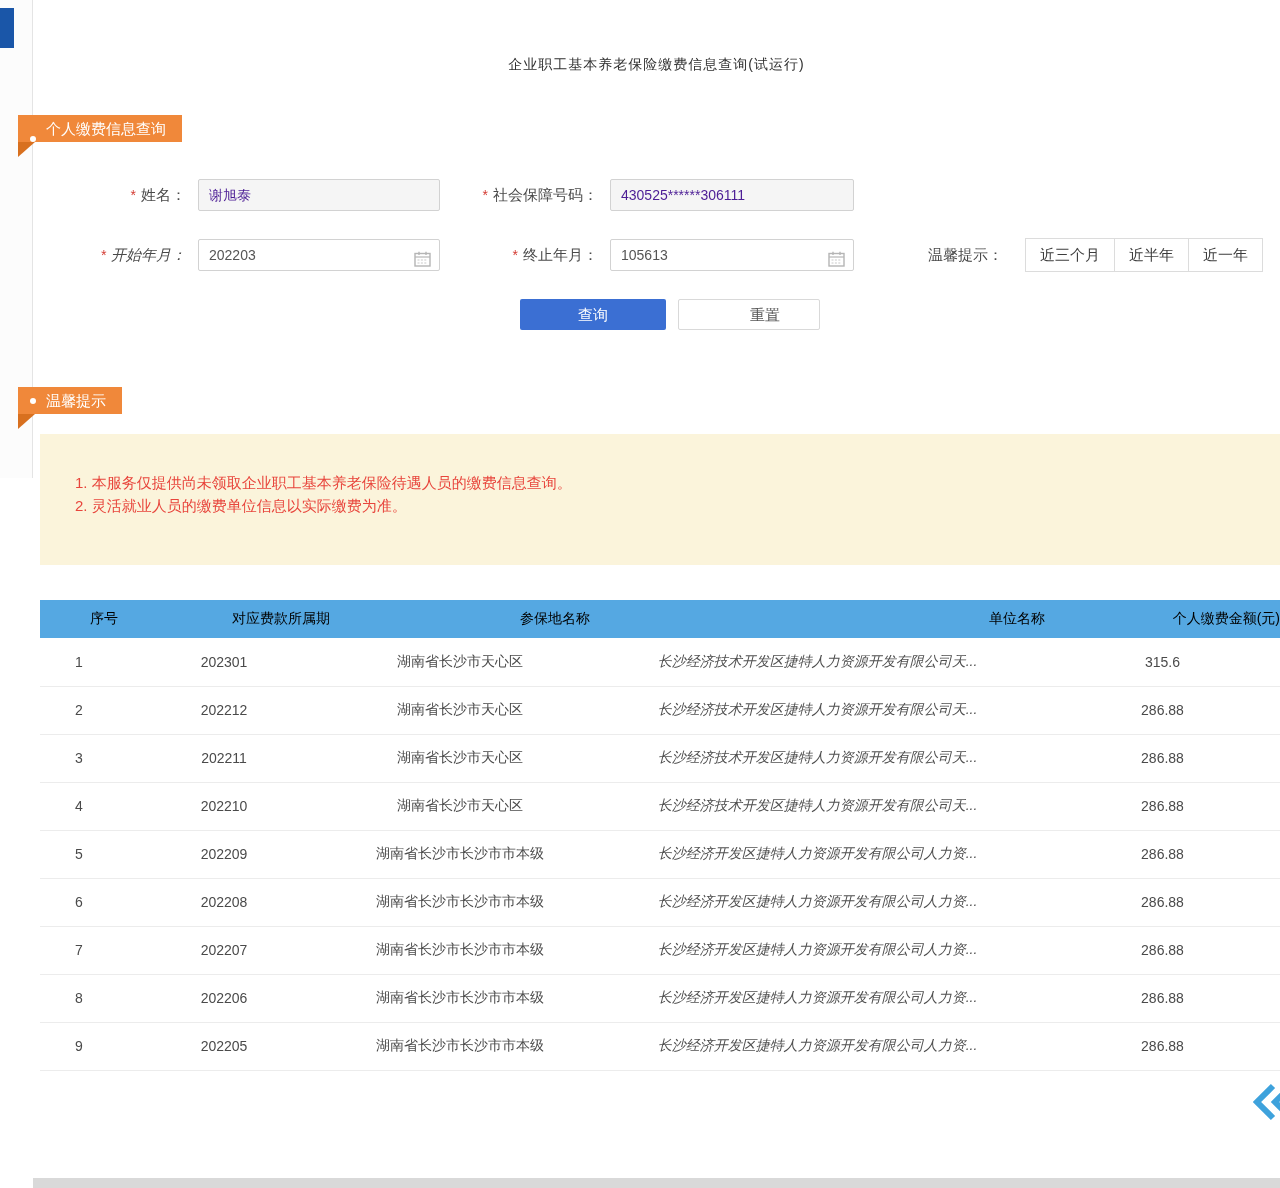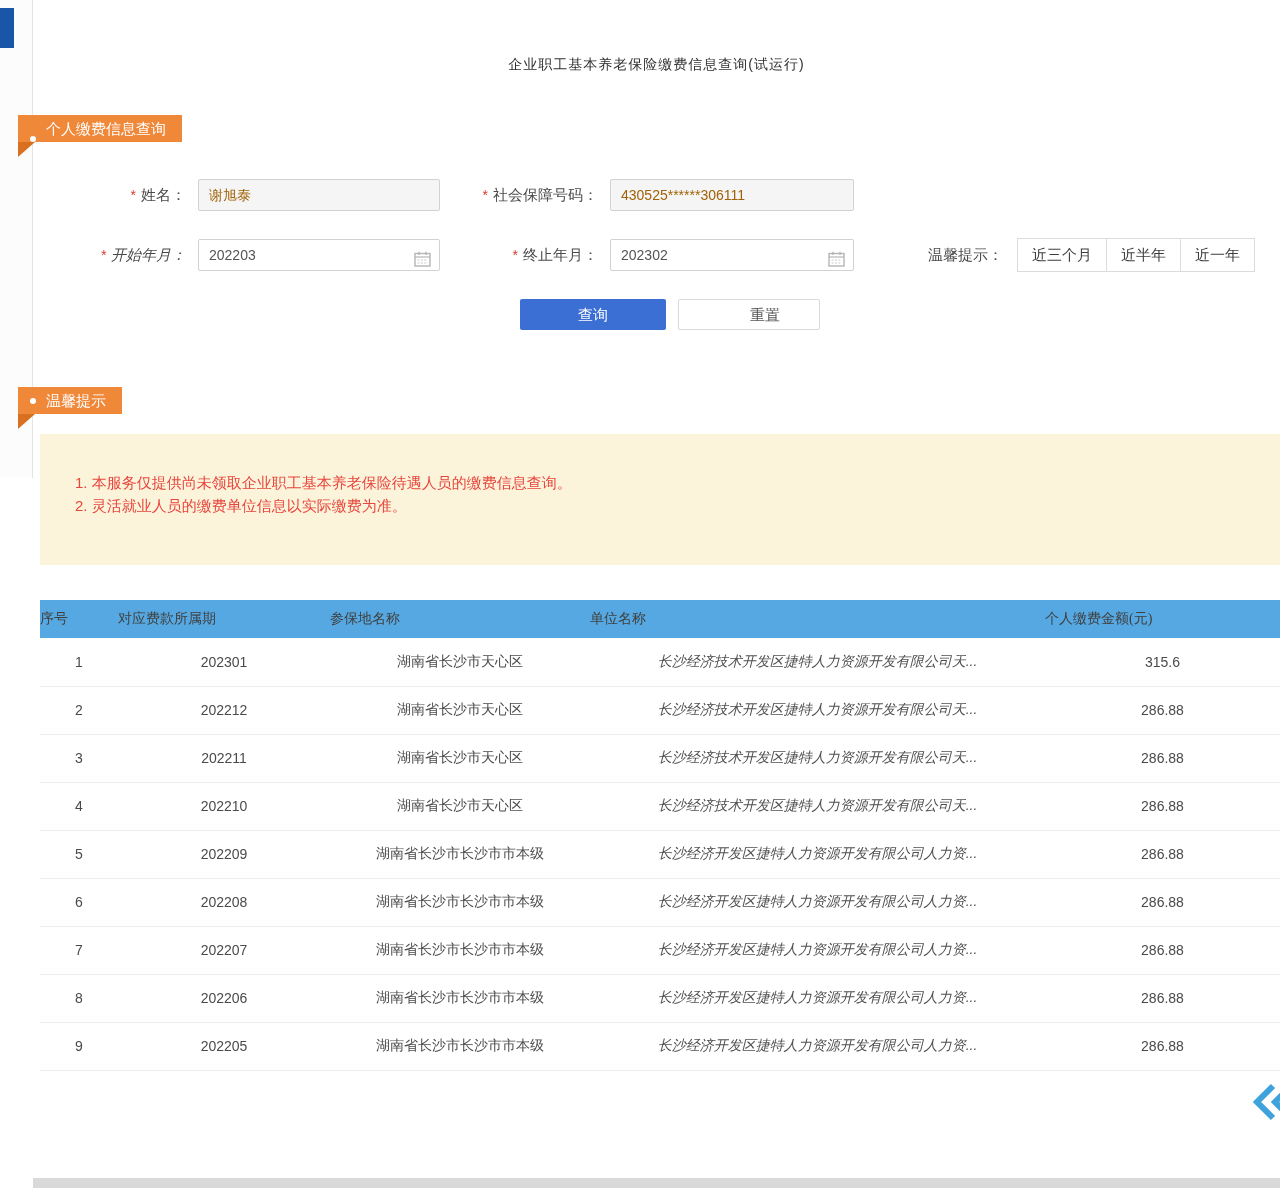--- a/index.html
+++ b/index.html
@@ -18,51 +18,51 @@
   .ribbon { position:absolute; left:18px; height:27px; background:#f0883a; color:#fff; font-size:15px; line-height:27px; padding:0 16px 0 12px; display:flex; align-items:center; gap:10px; }
   .ribbon .dot { width:6px; height:6px; border-radius:50%; background:#fff; display:inline-block; }
   .ribbon::after { content:''; position:absolute; left:0; top:100%; width:0; height:0; border-top:15px solid #d8701f; border-right:17px solid transparent; }
   .ribbon-query { top:115px;align-items:flex-end; }
   .ribbon-tips  { top:387px; }
 
   
   .form-label { position:absolute; font-size:15px; color:#4a4a4a; text-align:right; line-height:32px; }
   .req { color:#d43b33; margin-right:5px; font-size:14px; }
   .tb { position:absolute; height:32px; border:1px solid #d2d2d2; border-radius:2px; background:#fff; font-size:14px; color:#555; line-height:30px; padding:0 10px; }
-  .tb.disabled { background:#f5f5f5; color:#a16207; }
+  .tb.disabled { background:#f5f5f5; color:#4c1d95; }
   .tb .cal { position:absolute; right:8px; top:7px; }
 
   .lbl-name { left:60px;  top:179px; width:126px; }
   .lbl-ssn  { left:430px; top:179px; width:168px; }
   .lbl-start{ left:60px;  top:239px; width:126px;font-style:italic; }
   .lbl-end  { left:430px; top:239px; width:168px; }
   .lbl-quick{ left:928px; top:238px; width:80px; text-align:left; line-height:34px; }
 
   .in-name { left:198px; top:179px; width:242px; }
   .in-ssn  { left:610px; top:179px; width:244px; }
   .in-start{ left:198px; top:239px; width:242px; }
   .in-end  { left:610px; top:239px; width:244px; }
 
   .quick-group { position:absolute; left:1017px; top:238px; display:flex; }
   .quick-btn { height:34px; background:#fff; border:1px solid #dcdcdc; font-size:15px; color:#3c3c3c; line-height:32px; text-align:center; padding:0 14px; margin-left:-1px; cursor:pointer; white-space:nowrap; }
-  .quick-btn:first-child { margin-left:0; }
+  .quick-btn:first-child { margin-left:8px; }
 
   .btn { position:absolute; top:299px; height:31px; border-radius:2px; font-size:15px; text-align:center; line-height:31px; cursor:pointer; }
   .btn-query { left:520px; width:146px; background:#3b6fd3; color:#fff; }
   .btn-reset { left:678px; width:142px; background:#fff; color:#555; border:1px solid #d9d9d9; line-height:29px;padding-left:32px; }
 
   
   .tips-panel { position:absolute; left:40px; top:434px; width:1240px; height:131px; background:#fbf4db; }
   .tips-line { position:absolute; left:35px; font-size:15px; color:#e8453c; white-space:nowrap; }
   .tips-line.l1 { top:40px; }
   .tips-line.l2 { top:63px; }
 
   
   .results { position:absolute; left:40px; top:600px; width:1240px; border-collapse:collapse; table-layout:fixed; }
-  .results th { background:#55a8e2; color:#404040; font-weight:normal; font-size:14px; height:38px; text-align:left;font-family:Liberation Serif, serif; }
+  .results th { background:#55a8e2; color:#000000; font-weight:normal; font-size:14px; height:38px; text-align:right; }
   .results td { height:48px; text-align:center; font-size:14px; color:#4a4a4a; border-bottom:1px solid #ececec; background:#fff; overflow:hidden; white-space:nowrap; }
   .results td.company { color:#4f4f4f;font-style:italic; }
 
   
   .collapse-icon { position:absolute; left:1253px; top:1082px; width:40px; height:40px; cursor:pointer; }
 
   .bottom-bar { position:absolute; left:33px; top:1178px; width:1247px; height:10px; background:#d9d9d9; }
 
   .cal-icon { display:inline-block; }
 </style>
@@ -95,21 +95,21 @@
           <line x1="1" y1="6" x2="16" y2="6" stroke="#b5b5b5" stroke-width="1.2"></line>
           <line x1="5" y1="0.8" x2="5" y2="4" stroke="#b5b5b5" stroke-width="1.4"></line>
           <line x1="12" y1="0.8" x2="12" y2="4" stroke="#b5b5b5" stroke-width="1.4"></line>
           <line x1="3.5" y1="9" x2="13.5" y2="9" stroke="#c9c9c9" stroke-width="1.2" stroke-dasharray="2 1.4"></line>
           <line x1="3.5" y1="12" x2="13.5" y2="12" stroke="#c9c9c9" stroke-width="1.2" stroke-dasharray="2 1.4"></line>
         </svg>
     </span>
   </div>
 
   <div class="form-label lbl-end"><span class="req">*</span><span>终止年月：</span></div>
-  <div class="tb in-end"><span>202302</span>
+  <div class="tb in-end"><span>105613</span>
     <span class="cal">
       <svg class="cal-icon" width="17" height="16" viewBox="0 0 17 16">
           <rect x="1" y="2.5" width="15" height="12.5" fill="none" stroke="#b5b5b5" stroke-width="1.4"></rect>
           <line x1="1" y1="6" x2="16" y2="6" stroke="#b5b5b5" stroke-width="1.2"></line>
           <line x1="5" y1="0.8" x2="5" y2="4" stroke="#b5b5b5" stroke-width="1.4"></line>
           <line x1="12" y1="0.8" x2="12" y2="4" stroke="#b5b5b5" stroke-width="1.4"></line>
           <line x1="3.5" y1="9" x2="13.5" y2="9" stroke="#c9c9c9" stroke-width="1.2" stroke-dasharray="2 1.4"></line>
           <line x1="3.5" y1="12" x2="13.5" y2="12" stroke="#c9c9c9" stroke-width="1.2" stroke-dasharray="2 1.4"></line>
         </svg>
     </span>

